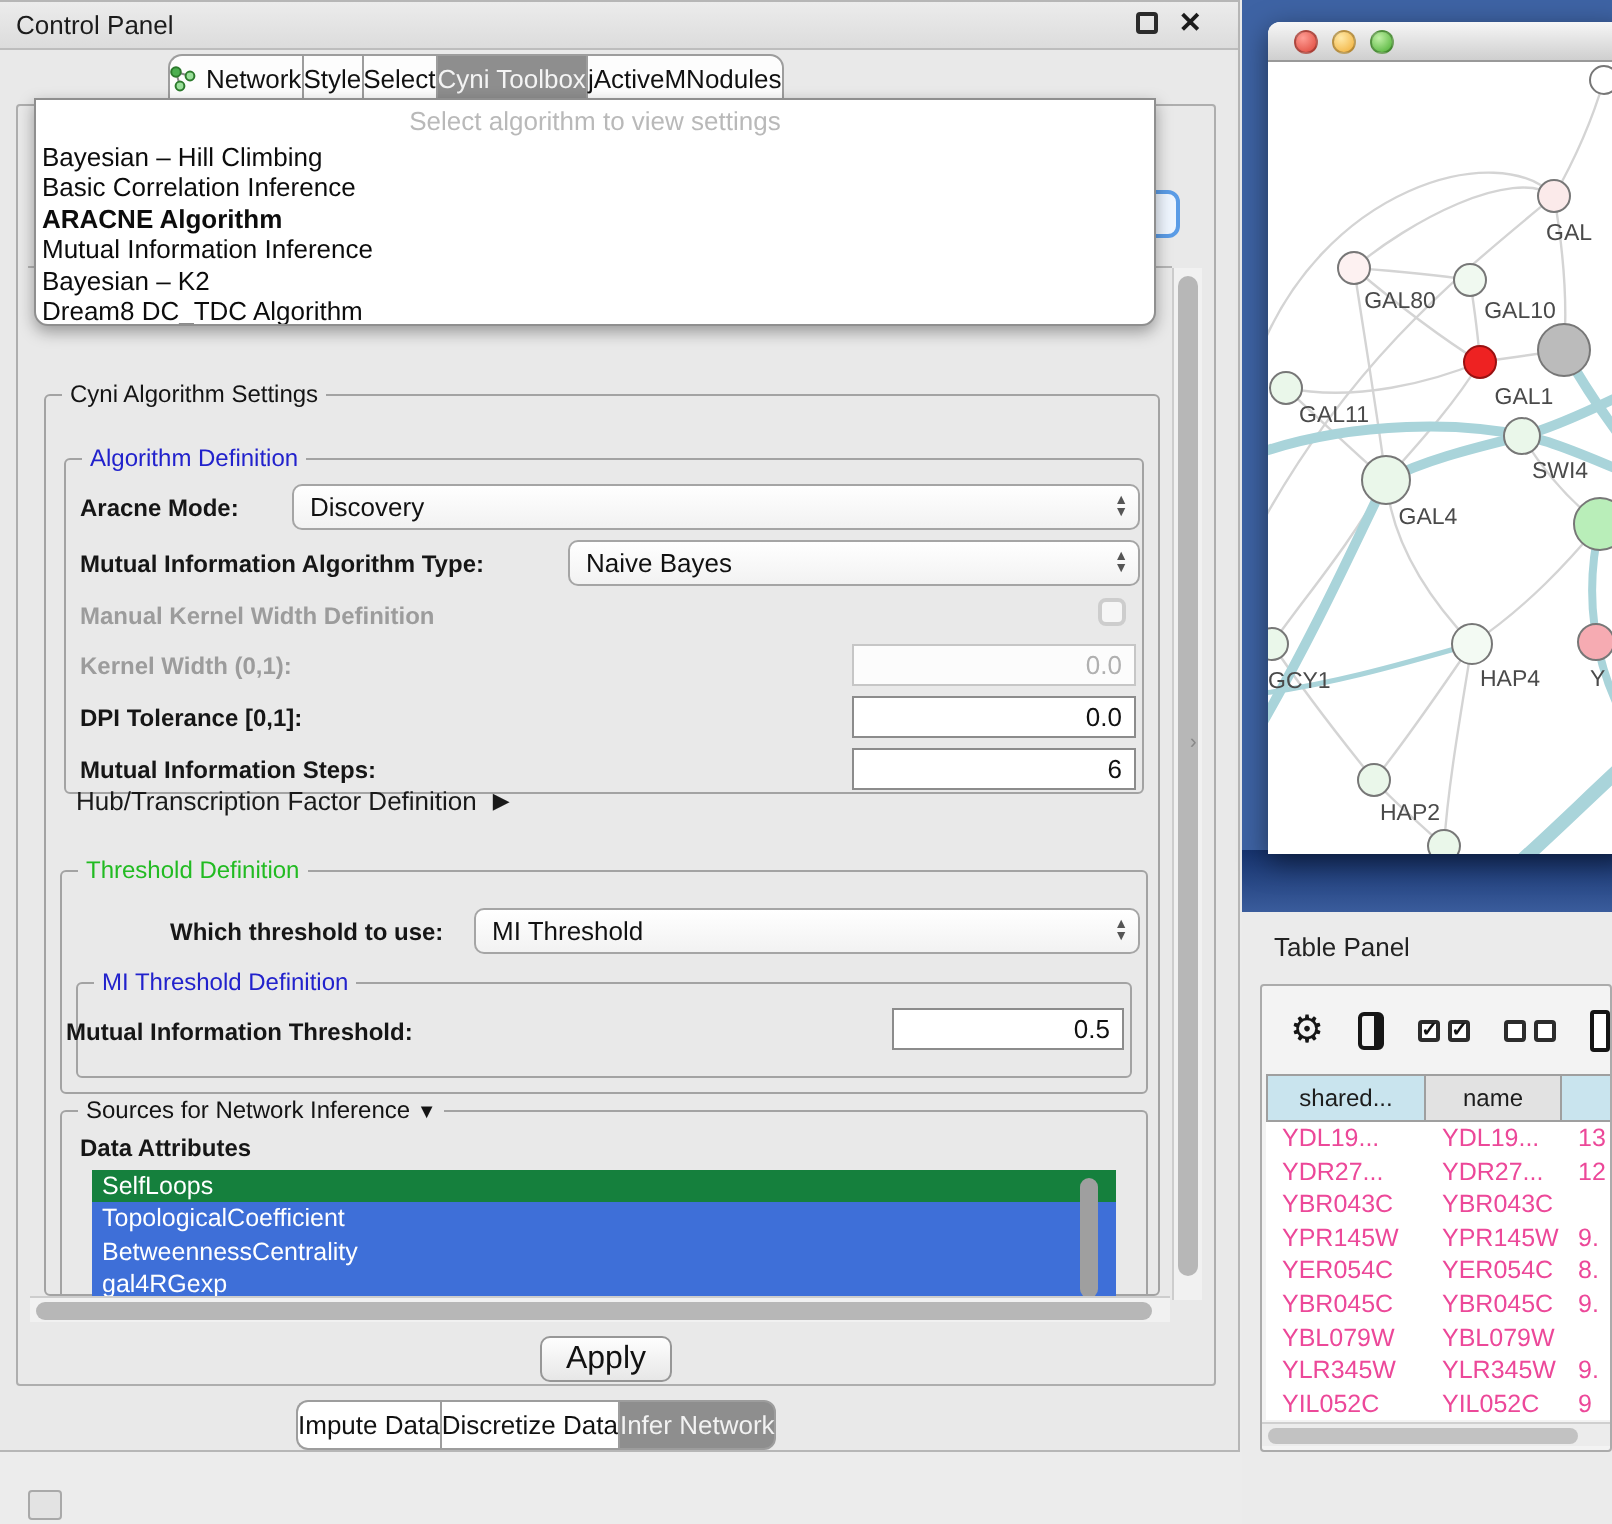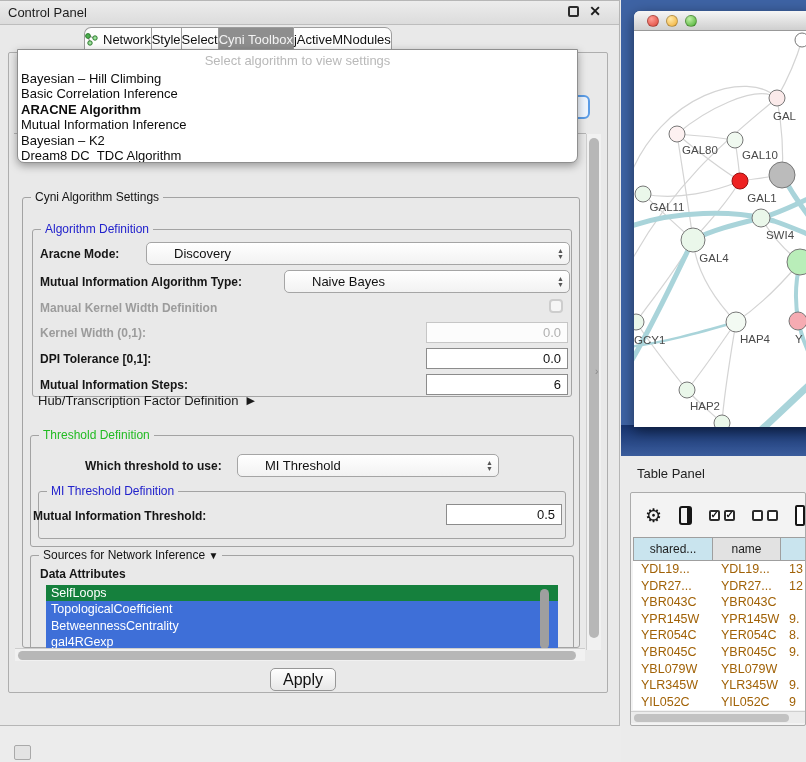--- a/index.html
+++ b/index.html
@@ -48,21 +48,21 @@
 
   
   .gbox { position:absolute; border:1px solid #a3a3a3; border-radius:3px; }
   .gtitle { position:absolute; top:-8px; left:8px; background:#e9e9e9; padding:0 4px; font-size:12px; color:#141414; white-space:nowrap; }
   .gtitle.blue { color:#2222cc; }
   .gtitle.green { color:#22bb22; }
 
   .flabel { position:absolute; font-size:12px; font-weight:bold; color:#161616; white-space:nowrap; }
   .flabel.dis { color:#9c9c9c; }
 
-  .combo { position:absolute; height:23px; background:linear-gradient(#ffffff,#f2f2f2); border:1px solid #a5a5a5; border-radius:5px; font-size:13px; color:#111; display:flex; align-items:center; padding-left:27px; }
+  .combo { position:absolute; height:23px; background:linear-gradient(#ffffff,#f2f2f2); border:1px solid #a5a5a5; border-radius:5px; font-size:13px; color:#111; display:flex; align-items:center; padding-left:8px; }
   .combo .arrows { position:absolute; right:5px; top:0; height:100%; display:flex; flex-direction:column; justify-content:center; line-height:6px; font-size:7px; color:#555; }
 
   .tfield { position:absolute; height:21px; background:#ffffff; border:1px solid #8c8c8c; font-size:13px; color:#111; text-align:right; padding:0 6px; line-height:19px; }
   .tfield.dis { border-color:#c6c6c6; background:#fcfcfc; color:#b0b0b0; }
 
   .checkbox { position:absolute; width:14px; height:14px; border:2px solid #cdcdcd; border-radius:4px; background:#f6f6f6; }
 
   .attr-list { position:absolute; left:46px; top:584px; width:512px; height:68px; background:#3e6fd8; overflow:hidden; }
   .attr-item { height:16.3px; line-height:16.3px; color:#fff; font-size:12.5px; padding-left:5px; background:#3e6fd8; }
   .attr-scroll { position:absolute; left:540px; top:588px; width:9px; height:60px; background:#9f9f9f; border-radius:5px; }
@@ -96,21 +96,21 @@
   .cols-ic::after { content:""; position:absolute; left:6px; top:0; width:2.5px; height:100%; background:#161616; }
   .cb-pair { display:flex; gap:4px; }
   .cb { width:11px; height:11px; border:2px solid #2c2c2c; border-radius:2px; position:relative; background:#fff; }
   .cb.on::after { content:"✓"; position:absolute; left:0px; top:-3px; font-size:10px; font-weight:bold; color:#111; }
   .doc-ic { width:16px; height:21px; border:2.5px solid #161616; border-radius:2px; background:#fff; }
   .tp-table { position:absolute; left:2px; top:44px; width:220px; }
   .tp-hrow { display:flex; }
   .tp-hcell { height:24px; border:1px solid #9f9f9f; border-left:none; font-size:12px; color:#1d1d1d; display:flex; align-items:center; justify-content:center; }
   .tp-hcell:first-child { border-left:1px solid #9f9f9f; }
   .tp-row { display:flex; background:#fff; }
-  .tp-cell { height:16.6px; line-height:16.6px; font-size:12.5px; color:#a16207; padding-left:8px; white-space:nowrap; overflow:hidden; }
+  .tp-cell { height:16.6px; line-height:16.6px; font-size:12.5px; color:#ec4899; padding-left:8px; white-space:nowrap; overflow:hidden; }
   .tp-hscroll { position:absolute; left:0px; bottom:2px; width:174px; height:12px; background:#ececec; border-top:1px solid #cfcfcf; }
   .tp-hscroll .thumb { position:absolute; left:3px; top:2px; width:155px; height:8px; background:#c2c2c2; border-radius:4px; }
 </style>
 </head>
 <body>
 
 <div id="stage">
 
   <div class="cp-window">
     <div class="cp-titlebar">
@@ -201,21 +201,21 @@
 
     <div class="hub-row">
       <span>Hub/Transcription Factor Definition</span>
       <span class="tri-right">▶</span>
     </div>
 
     <div class="gbox" style="left:30px; top:434px; width:544px; height:112px;">
       <span class="gtitle green">Threshold Definition</span>
     </div>
     <span class="flabel" style="left:85px; top:458px;">Which threshold to use:</span>
-    <div class="combo" style="left:237px; top:453px; width:262px;">
+    <div class="combo" style="left:237px; top:453px; width:333px;">
       <span>MI Threshold</span>
       <span class="arrows">
           <span>▲</span>
           <span>▼</span>
         </span>
     </div>
     <div class="gbox" style="left:38px; top:490px; width:528px; height:48px;">
       <span class="gtitle blue">MI Threshold Definition</span>
     </div>
     <span class="flabel" style="left:33px; top:508px;">Mutual Information Threshold:</span>
@@ -238,20 +238,31 @@
 
     <div class="vscroll">
         <div class="thumb"></div>
       </div>
     <div class="hscroll">
         <div class="thumb"></div>
       </div>
 
     <div class="apply-btn">Apply</div>
 
+    <div class="bottom-tabbar">
+      <div class="tab">
+          <span>Impute Data</span>
+        </div>
+      <div class="tab">
+          <span>Discretize Data</span>
+        </div>
+      <div class="tab sel">
+          <span>Infer Network</span>
+        </div>
+    </div>
   </div>
 
   <span class="split-arrow">›</span>
   <div class="mini-dock-icon"></div>
 
   <div class="desktop"></div>
   <div class="desktop-fade"></div>
   <div class="net-window">
     <div class="net-titlebar">
       <span class="tl red"></span>

